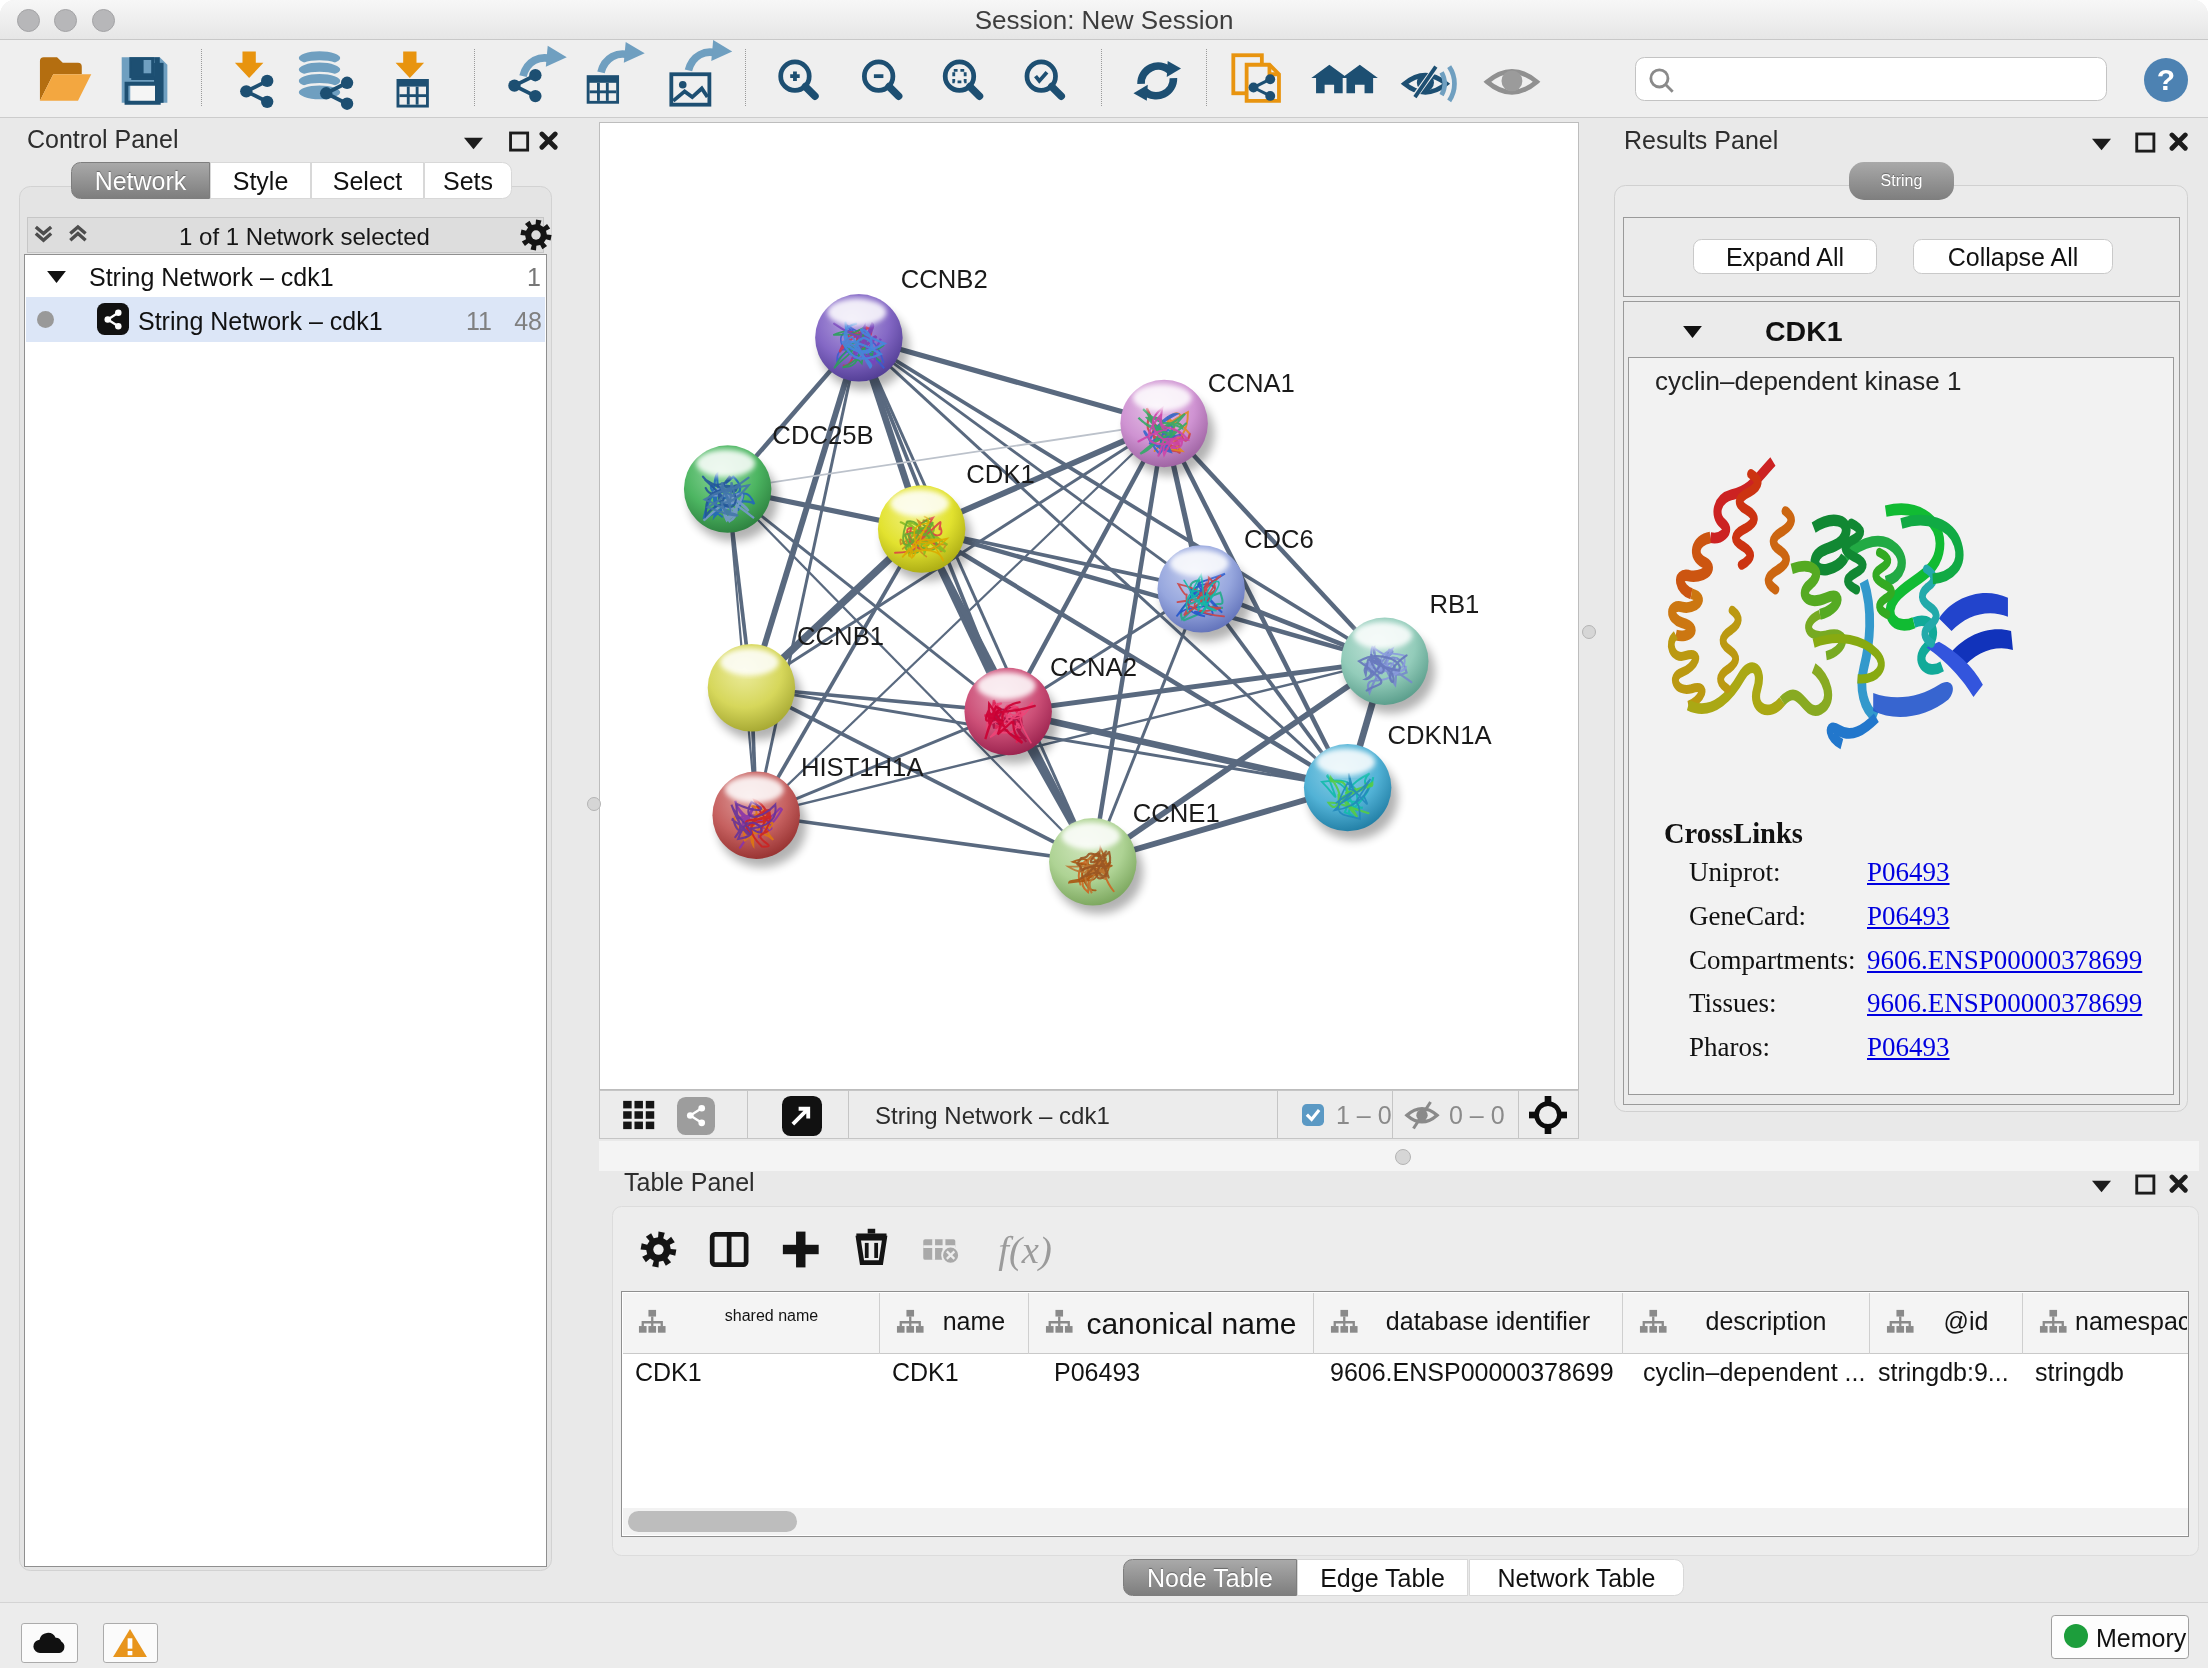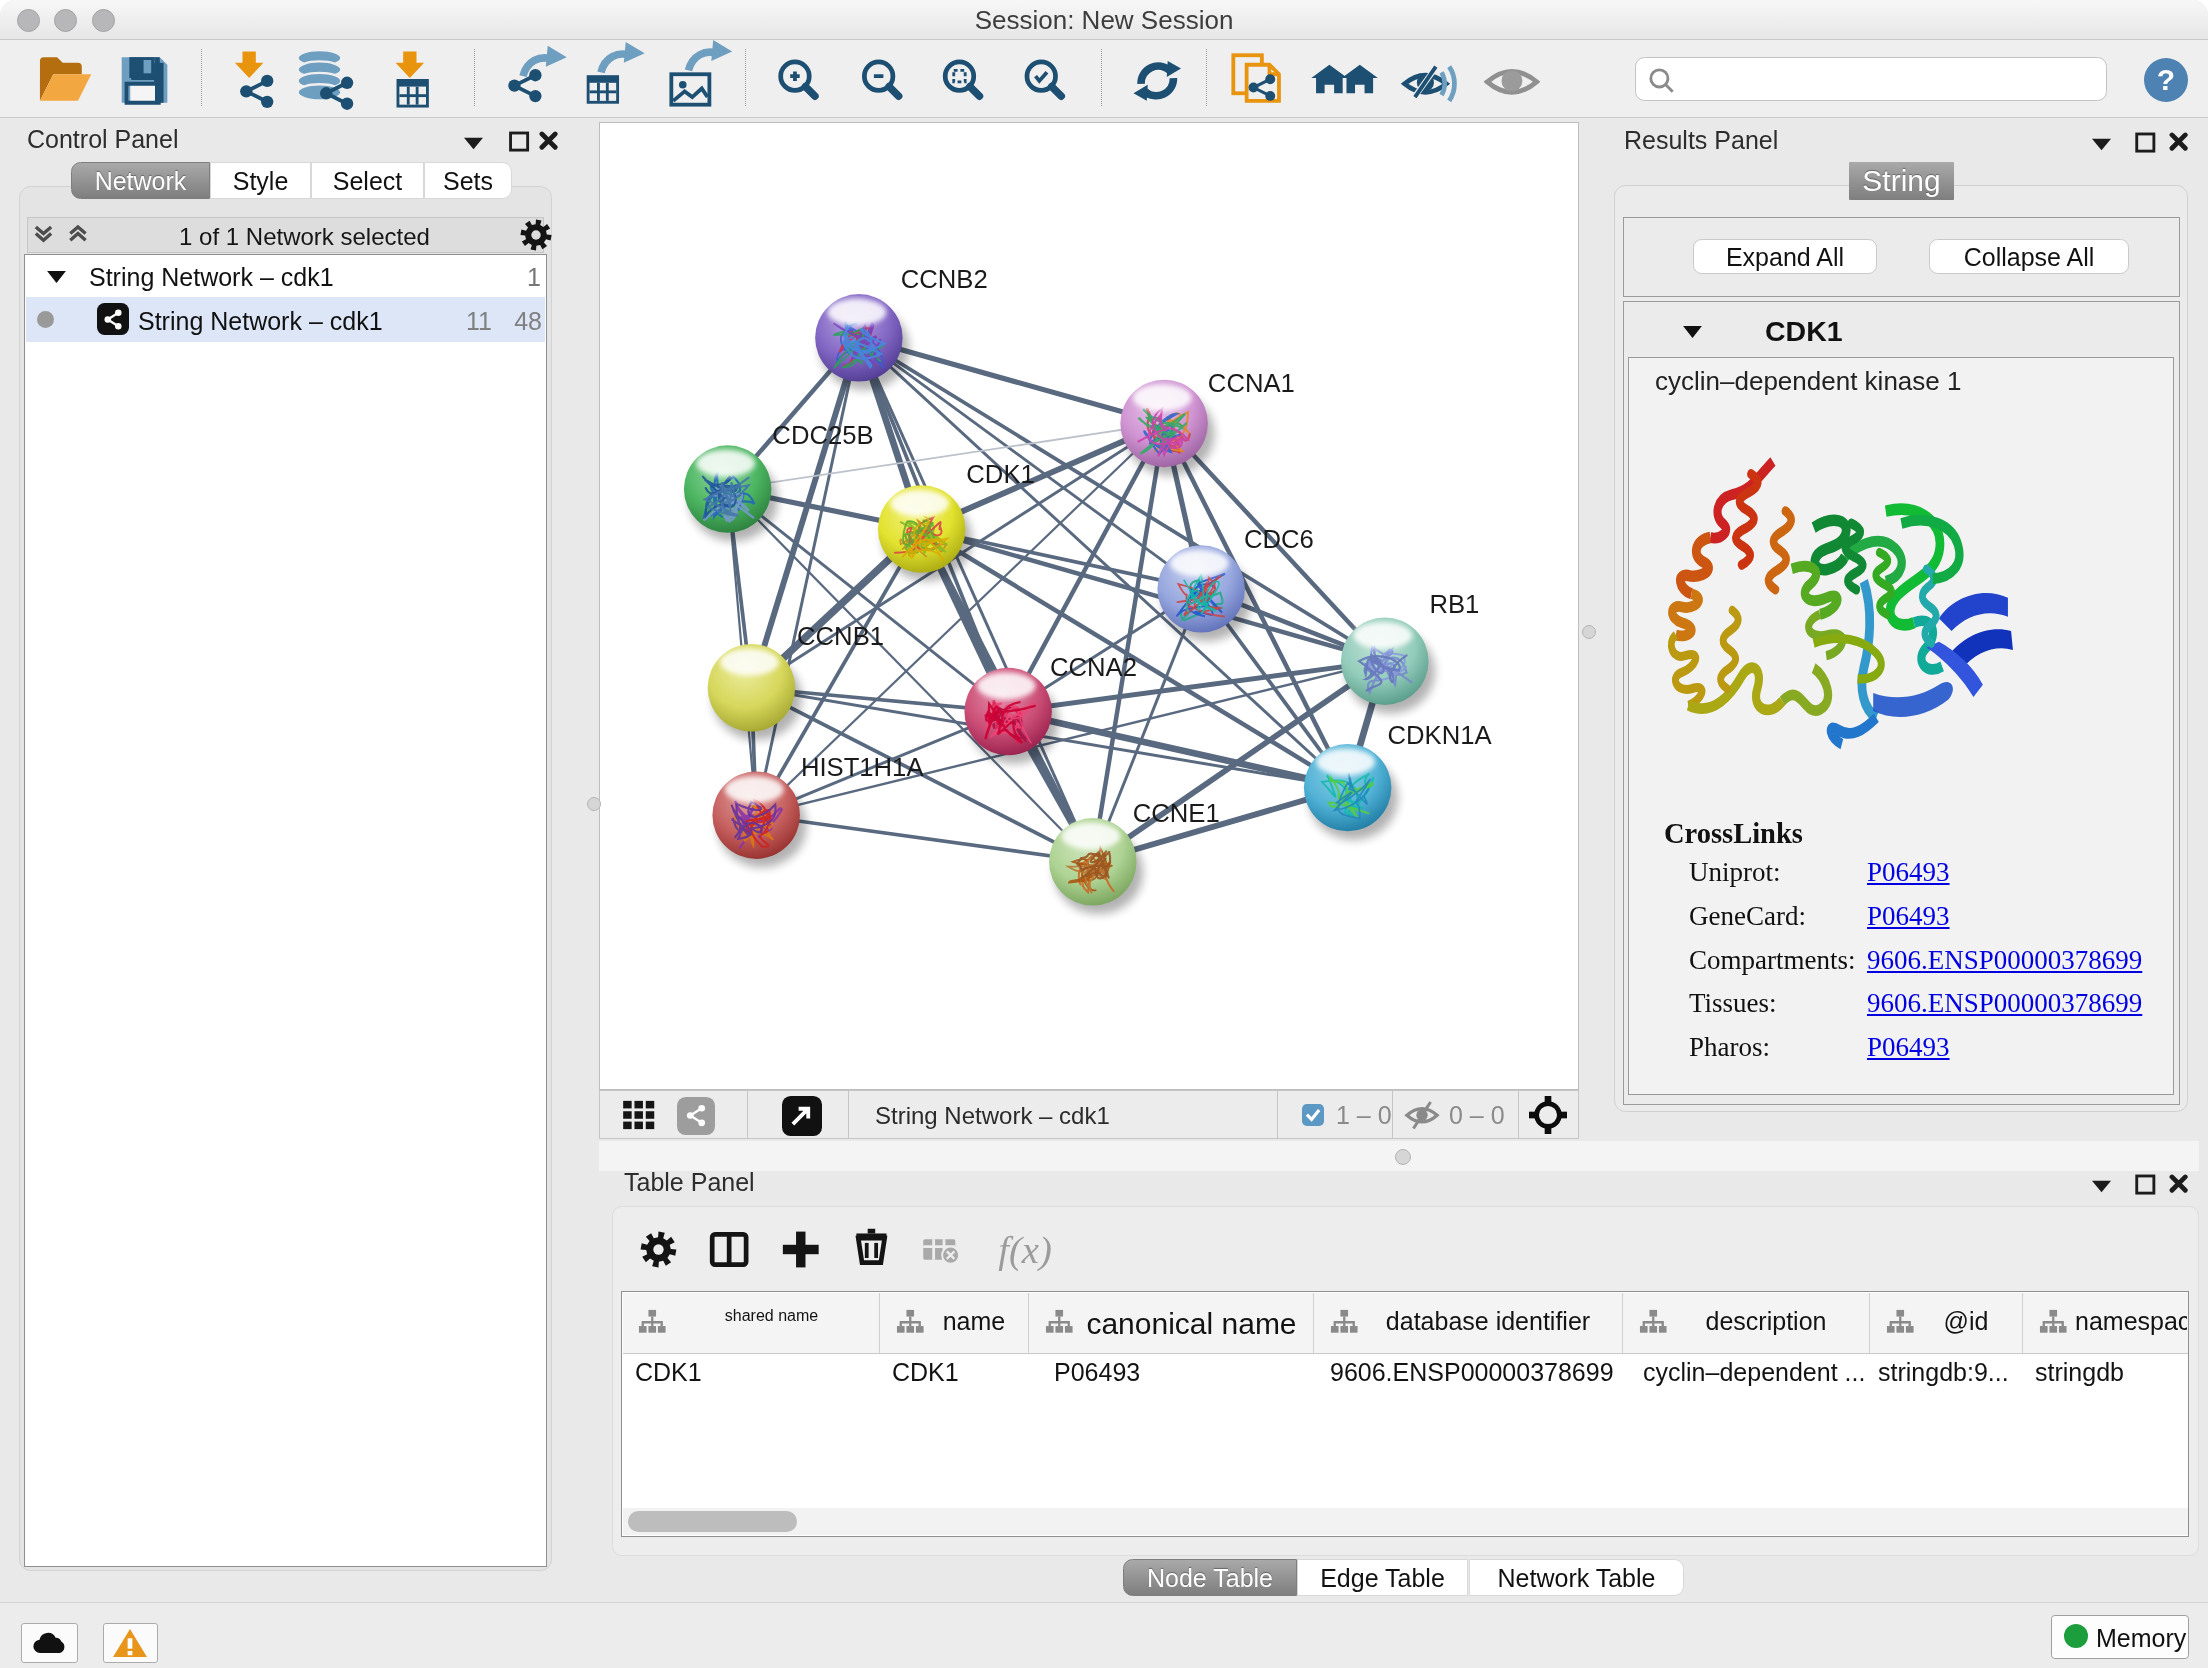--- a/index.html
+++ b/index.html
@@ -498,24 +498,24 @@
 <div class="abs" style="left:587px;top:797px;width:14.3px;height:14.3px;border-radius:50%;background:#d6d6d6;border:1px solid #b4b4b4;"></div>
 <div class="abs" style="left:1582px;top:625px;width:14.3px;height:14.3px;border-radius:50%;background:#d6d6d6;border:1px solid #b4b4b4;"></div>
 
 <div class="abs paneltitle" style="left:1624px;top:126px;">Results Panel</div>
 <svg class="abs" style="left:2092px;top:132px" width="99" height="23" viewBox="0 0 104 24">
  <path d="M0 7 l20 0 -10 12 z" fill="#1c1c1c"></path>
  <rect x="47" y="2" width="18" height="18" fill="none" stroke="#1c1c1c" stroke-width="3"></rect>
  <path d="M84 3 l14 14 M98 3 l-14 14" stroke="#1c1c1c" stroke-width="5" stroke-linecap="round"></path>
 </svg>
 <div class="abs" style="left:1614px;top:185px;width:574px;height:927px;background:#ebebeb;border:1px solid #d0d0d0;border-radius:11.4px;"></div>
-<div class="abs" style="left:1849px;top:162px;width:105px;height:38px;background:linear-gradient(#a9a9a9,#7e7e7e);border-radius:1px;color:#fff;font-size:30px;text-align:center;line-height:38px;text-shadow:0 -1px 1px rgba(0,0,0,0.35);">String</div>
+<div class="abs" style="left:1849px;top:162px;width:105px;height:38px;background:linear-gradient(#a9a9a9,#7e7e7e);border-radius:15px;color:#fff;font-size:16px;text-align:center;line-height:38px;text-shadow:0 -1px 1px rgba(0,0,0,0.35);">String</div>
 <div class="abs" style="left:1623px;top:217px;width:557px;height:80px;border:1px solid #9a9a9a;"></div>
 <div class="abs" style="left:1693px;top:239px;width:184px;height:35px;background:#ffffff;border:1px solid #c9c9c9;border-radius:8.6px;font-size:25px;color:#111;text-align:center;line-height:35px;">Expand All</div>
-<div class="abs" style="left:1913px;top:239px;width:200px;height:35px;background:#ffffff;border:1px solid #c9c9c9;border-radius:8.6px;font-size:25px;color:#111;text-align:center;line-height:35px;margin-left:16px;">Collapse All</div>
+<div class="abs" style="left:1913px;top:239px;width:200px;height:35px;background:#ffffff;border:1px solid #c9c9c9;border-radius:8.6px;font-size:25px;color:#111;text-align:center;line-height:35px;">Collapse All</div>
 <div class="abs" style="left:1623px;top:301px;width:557px;height:804px;border:1px solid #9a9a9a;"></div>
 <svg class="abs" style="left:1682px;top:324px" width="21" height="15" viewBox="0 0 22 16">
       <path d="M1 2 l20 0 -10 13 z" fill="#111"></path>
     </svg>
 <div class="abs" style="left:1765px;top:315px;font-size:28.5px;font-weight:bold;color:#111;">CDK1</div>
 <div class="abs" style="left:1628px;top:357px;width:546px;height:738px;background:#f2f2f2;border:1px solid #999;"></div>
 <div class="abs" style="left:1655px;top:366px;font-size:26px;color:#222;">cyclin–dependent kinase 1</div>
 <div class="abs serif" style="left:1664px;top:818px;font-weight:bold;font-size:28.5px;">CrossLinks</div>
 <div class="abs serif" style="left:1689px;top:857px;">Uniprot:</div>
 <div class="abs link" style="left:1867px;top:857px;">P06493</div>

